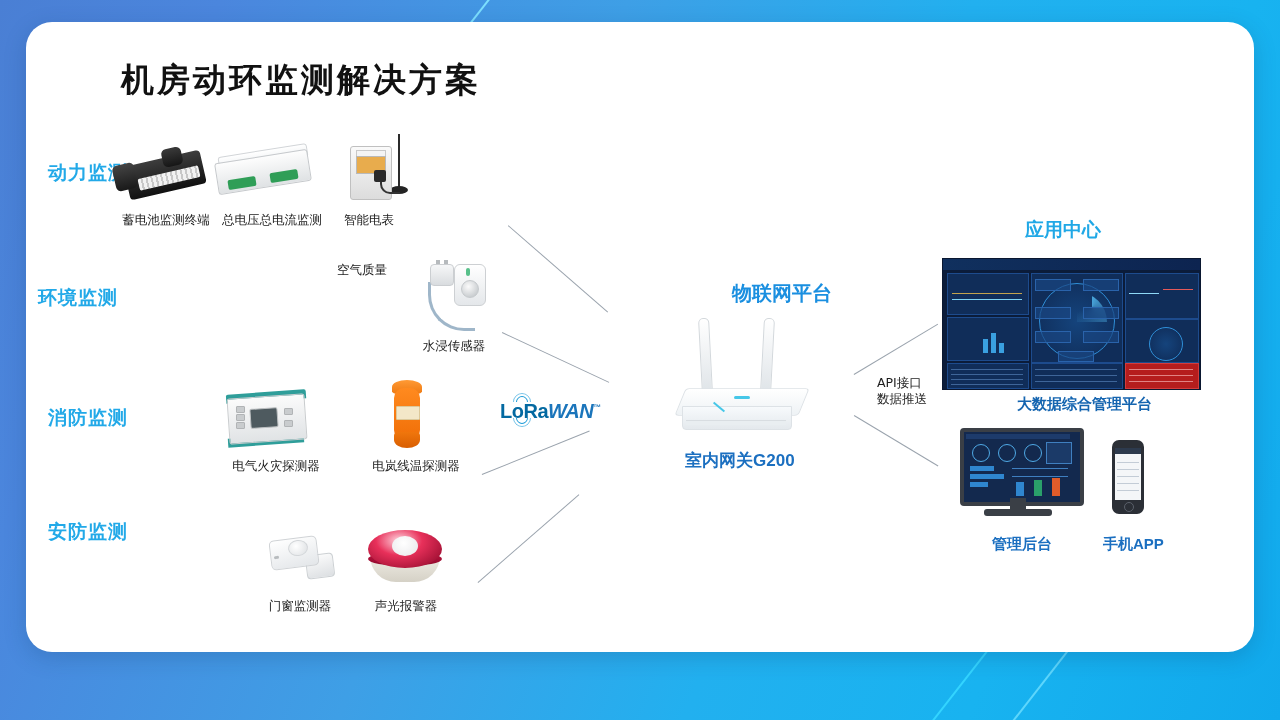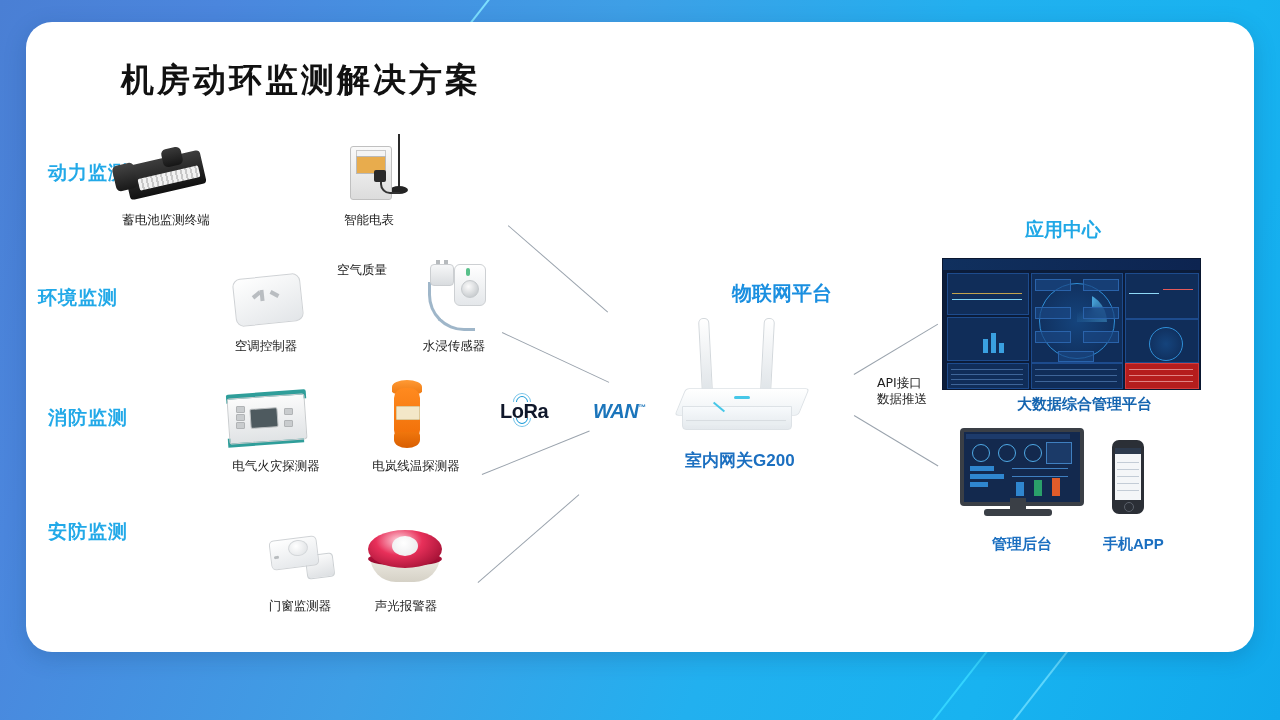--- a/index.html
+++ b/index.html
@@ -131,22 +131,22 @@
   .dw-led{left:26px;top:36px;width:5px;height:3px;background:#b7bbbe;border-radius:2px;transform:rotate(-7deg);}
 
   
   .sl-dome{left:14px;top:10px;width:74px;height:38px;background:radial-gradient(ellipse at 42% 28%,#ffd6e0 0%,#e8305a 38%,#9d0f32 85%);border-radius:50%;}
   .sl-core{left:38px;top:16px;width:26px;height:20px;background:radial-gradient(circle at 45% 35%,#ffffff,#e7e7ea);border-radius:50%;}
   .sl-base{left:16px;top:36px;width:70px;height:26px;background:linear-gradient(180deg,#efece4,#d5d1c6);border-radius:0 0 34px 34px;}
   .sl-ring{left:14px;top:32px;width:74px;height:14px;background:linear-gradient(180deg,#c0123f,#8e0a2d);border-radius:50%;}
 
   
   .lorawan{position:absolute;left:474px;top:378px;font-size:20px;font-weight:bold;letter-spacing:-0.5px;}
-  .lorawan .lo{color:#0f172a;}
-  .lorawan .wan{color:#1b75bb;font-style:italic;margin-left:45px;}
+  .lorawan .lo{color:#0369a1;}
+  .lorawan .wan{color:#1b75bb;font-style:italic;}
   .lorawan .tm{font-size:8px;color:#1b75bb;vertical-align:super;}
   .lw-wave{position:absolute;left:488px;top:372px;width:16px;height:30px;}
   .lw-wave span{position:absolute;border:1.6px solid #1b9bd8;border-radius:50%;}
 
   
   .gw-title{position:absolute;left:706px;top:258px;font-size:20px;font-weight:bold;color:#1a8fe0;white-space:nowrap;}
   .gw-sub{position:absolute;left:659px;top:427px;font-size:17px;font-weight:bold;color:#1b6fc0;white-space:nowrap;}
   .gw{position:absolute;left:650px;top:296px;width:130px;height:120px;}
   .gw .ant{position:absolute;width:9px;background:linear-gradient(180deg,#ffffff,#dfe4e8);border:1px solid #d3d8dc;border-radius:5px;}
   .gw .antL{left:24px;top:0px;height:74px;transform:rotate(-3deg);}
@@ -215,51 +215,51 @@
       <div class="art">
         <div class="sh bat-b1"></div>
           <div class="sh bat-b2"></div>
         <div class="sh bat-b3"></div>
           <div class="sh bat-strip"></div>
       </div>
     </div>
     <div class="cap">蓄电池监测终端</div>
   </div>
 
+  <div class="dev" style="left:182px;top:116px;width:128px;">
+    <div class="pic" style="width:128px;height:74px;">
+      <div class="art">
+        <div class="sh vm-top"></div>
+          <div class="sh vm-body"></div>
+        <div class="sh vm-g1"></div>
+          <div class="sh vm-g2"></div>
+      </div>
+    </div>
+    <div class="cap">总电压总电流监测</div>
+  </div>
 
   <div class="dev" style="left:298px;top:110px;width:90px;">
     <div class="pic" style="width:90px;height:80px;">
       <div class="art">
         <div class="sh me-ant"></div>
           <div class="sh me-base"></div>
         <div class="sh me-body"></div>
           <div class="sh me-lcd"></div>
         <div class="sh me-win"></div>
           <div class="sh me-cord"></div>
         <div class="sh me-plug"></div>
       </div>
     </div>
     <div class="cap">智能电表</div>
   </div>
 
 
   <div class="cat-label" style="left:12px;top:263px;">环境监测</div>
 
 
-  <div class="dev" style="left:192px;top:240px;width:96px;">
-    <div class="pic" style="width:96px;height:76px;">
-      <div class="art">
-        <div class="sh ac-body"></div>
-          <div class="sh ac-slot1"></div>
-        <div class="sh ac-slot2"></div>
-          <div class="sh ac-slot3"></div>
-      </div>
-    </div>
-    <div class="cap">空调控制器</div>
-  </div>
 
   <div class="dev" style="left:292px;top:240px;width:88px;">
     <div class="cap">空气质量</div>
   </div>
 
   <div class="dev" style="left:376px;top:236px;width:104px;">
     <div class="pic" style="width:104px;height:80px;">
       <div class="art">
         <div class="sh wl-cable"></div>
         <div class="sh wl-prong"></div>

